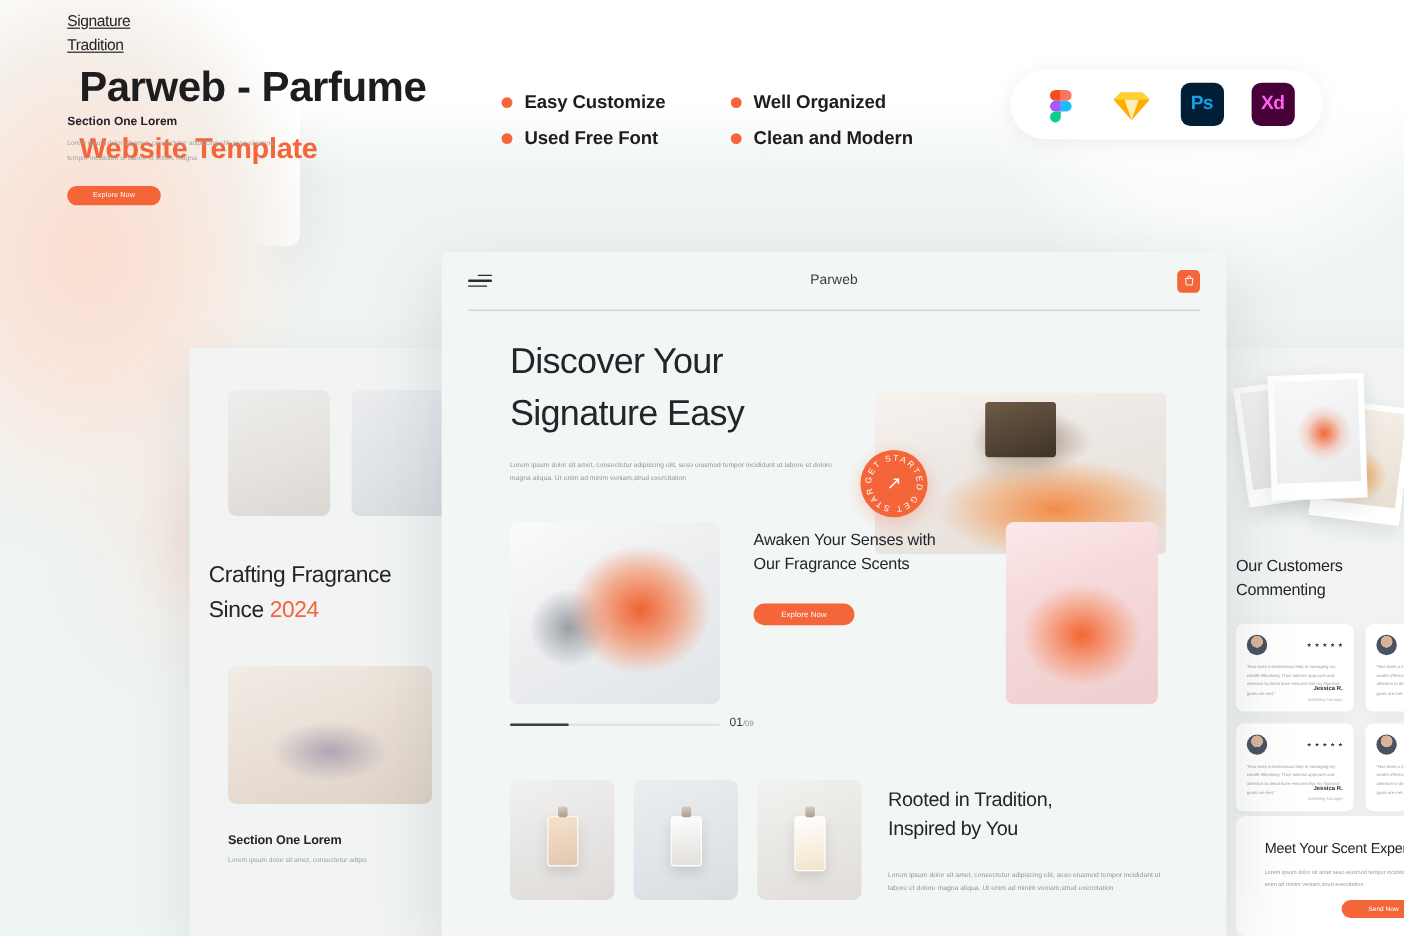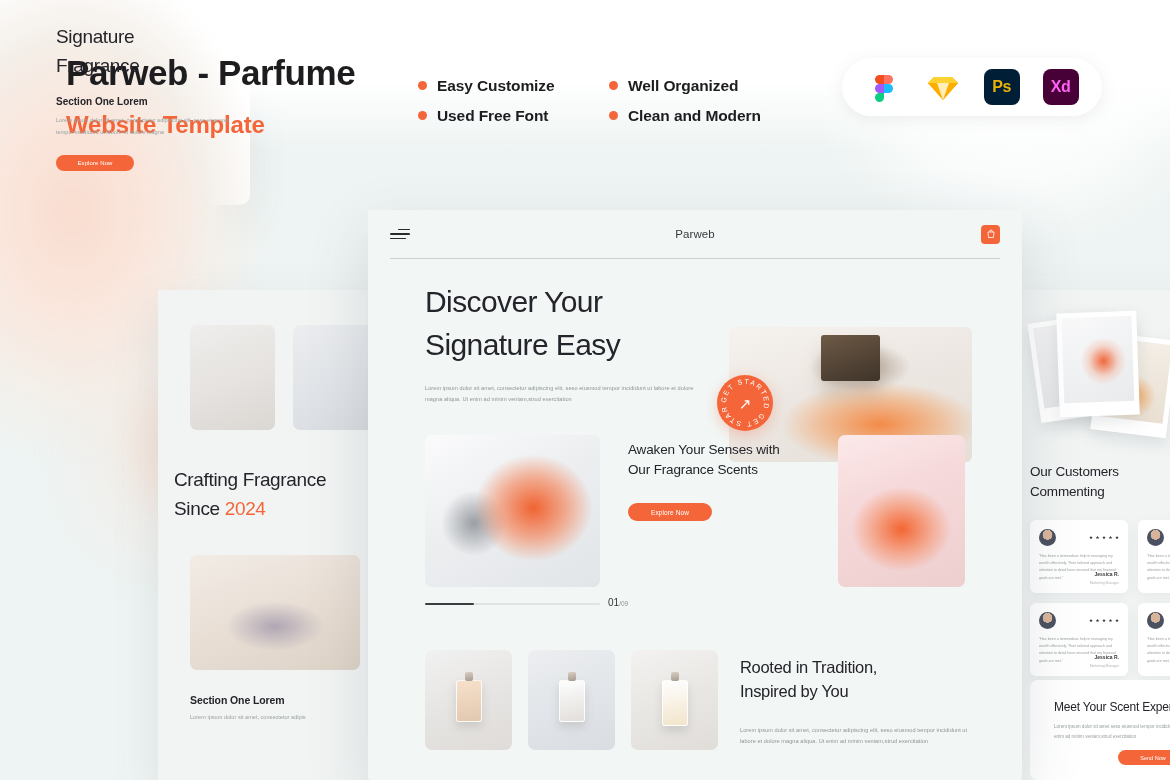--- a/index.html
+++ b/index.html
@@ -72,21 +72,21 @@
     width: 260px; height: 58px; border-radius: 29px;
     background: #fff; box-shadow: 0 3px 16px rgba(120,120,130,.13);
     display: flex; align-items: center; justify-content: center; gap: 23px;
   }
   .app-icon { width: 36px; height: 36px; flex: none; display: block; }
   .app-icon.sq {
     border-radius: 8px; display: flex; align-items: center;
     justify-content: center; font-size: 16px; font-weight: 700;
     letter-spacing: -.5px;
   }
-  .ps-icon { background: #001e36; color: #eab308; }
+  .ps-icon { background: #001e36; color: #0ea5e9; }
   .xd-icon { background: #470137; color: #ff61f6; }
 
   
   .panel {
     position: absolute; background: #f3f7f6;
     box-shadow: 0 18px 44px rgba(90,100,110,.13);
     overflow: hidden;
     padding-left: 40px;
   }
 
@@ -269,23 +269,23 @@
     position: absolute; left: 32px; top: 404px;
     font-size: 10.5px; font-weight: 700; color: #24242a; letter-spacing: -.1px;
   }
   #lp-sec-desc {
     position: absolute; left: 32px; top: 422px; width: 210px;
     font-size: 5.6px; color: #9aa2a0; line-height: 1.9;
   }
 
   
   #fl-heading {
-    position: absolute; left: 56px; top: 22px; width: 230px;
-    font-size: 19px; color: #24242a; line-height: 1.55;
-    letter-spacing: -.35px; white-space: nowrap;
+    position: absolute; left: 56px; top: 8px; width: 230px;
+    font-size: 13px; color: #24242a; line-height: 1.55;
+    letter-spacing: -.35px; white-space: nowrap; text-decoration: underline;
   }
   #fl-sec-title {
     position: absolute; left: 56px; top: 96px;
     font-size: 10px; font-weight: 700; color: #24242a;
   }
   #fl-desc {
     position: absolute; left: 56px; top: 115px; width: 190px;
     font-size: 5.6px; color: #9aa2a0; line-height: 2.1;
   }
   #fl-explore {
@@ -437,21 +437,21 @@
     <span>Since </span><span class="accent">2024</span>
   </div>
   <div id="lp-img3"></div>
   <div id="lp-sec-title">Section One Lorem</div>
   <div id="lp-sec-desc">Lorem ipsum dolor sit amet, consectetur adipis</div>
 </div>
 
 <div id="panel-farleft">
   <div id="fl-heading">
     <span>Signature</span><br>
-    <span>Fragrance</span>
+    <span>Tradition</span>
   </div>
   <div id="fl-sec-title">Section One Lorem</div>
   <div id="fl-desc">Lorem ipsum dolor sit amet, consectetur adipiscing elit, seso eiusmod tempor incididunt ut labore et dolore magna</div>
   <div id="fl-explore">Explore Now</div>
 </div>
 
 <div class="panel" id="panel-right">
   <div id="rp-photos">
     <div class="polaroid" id="pol-1">
         <div class="ph"></div>

